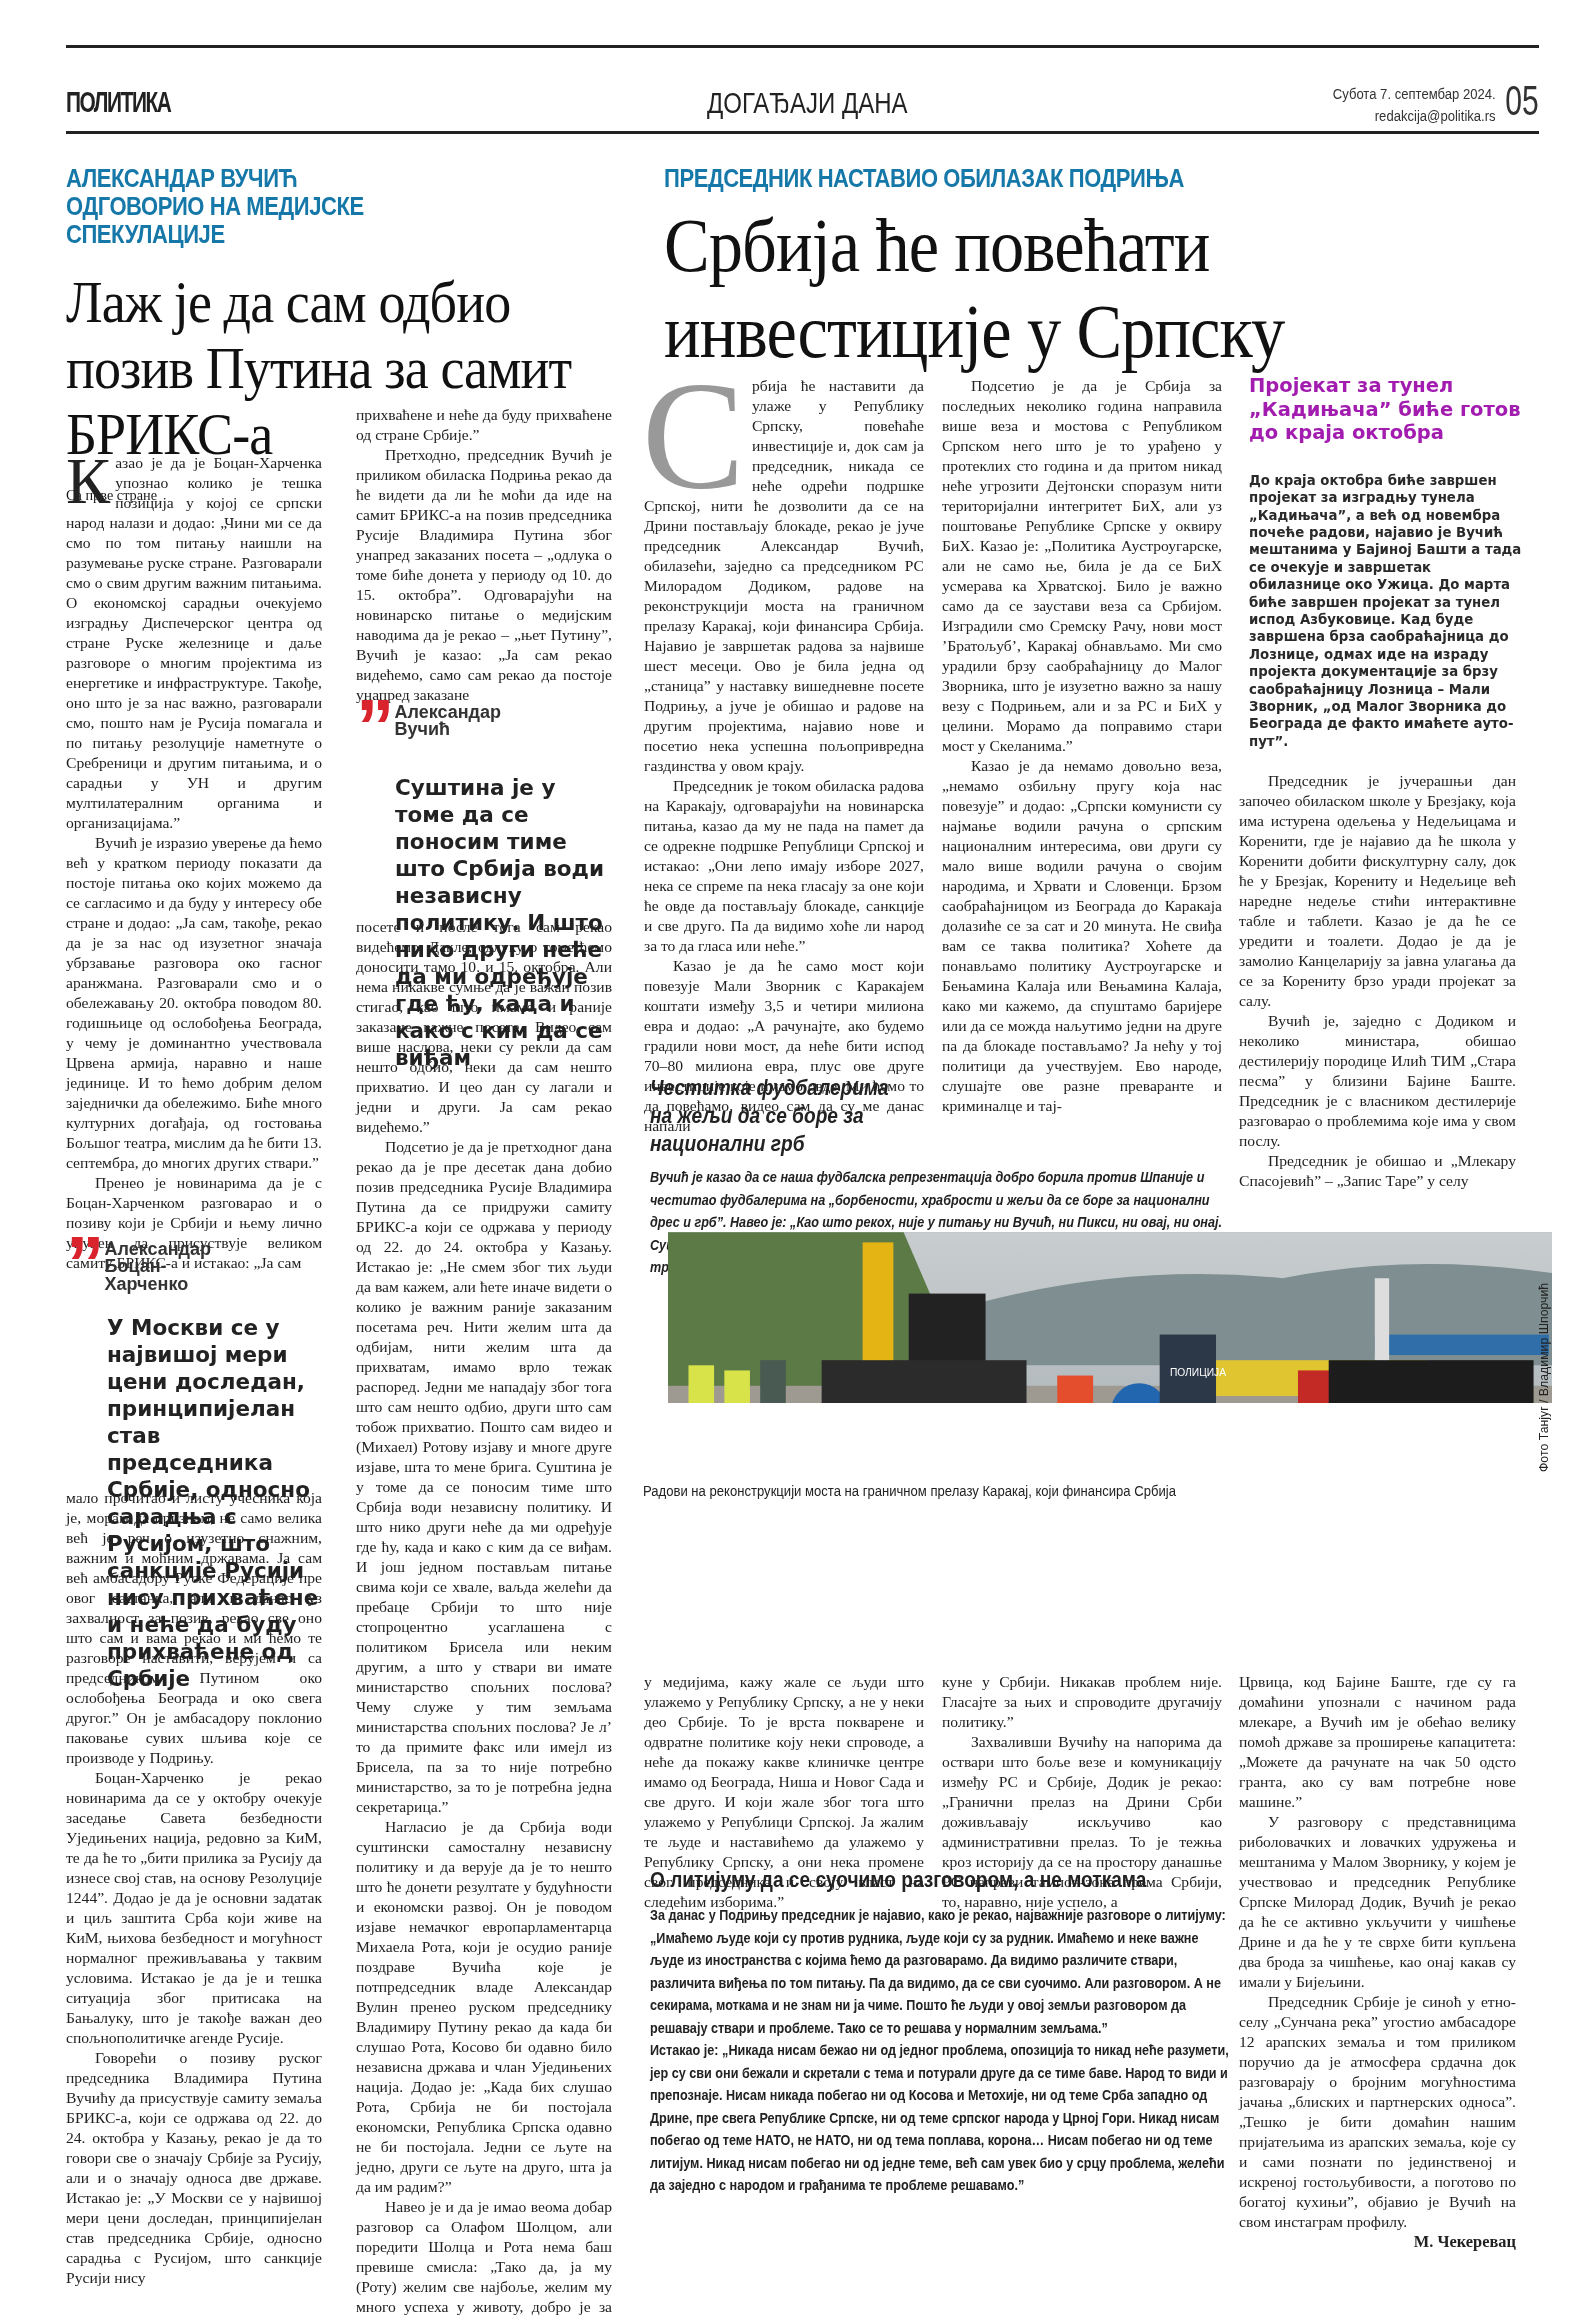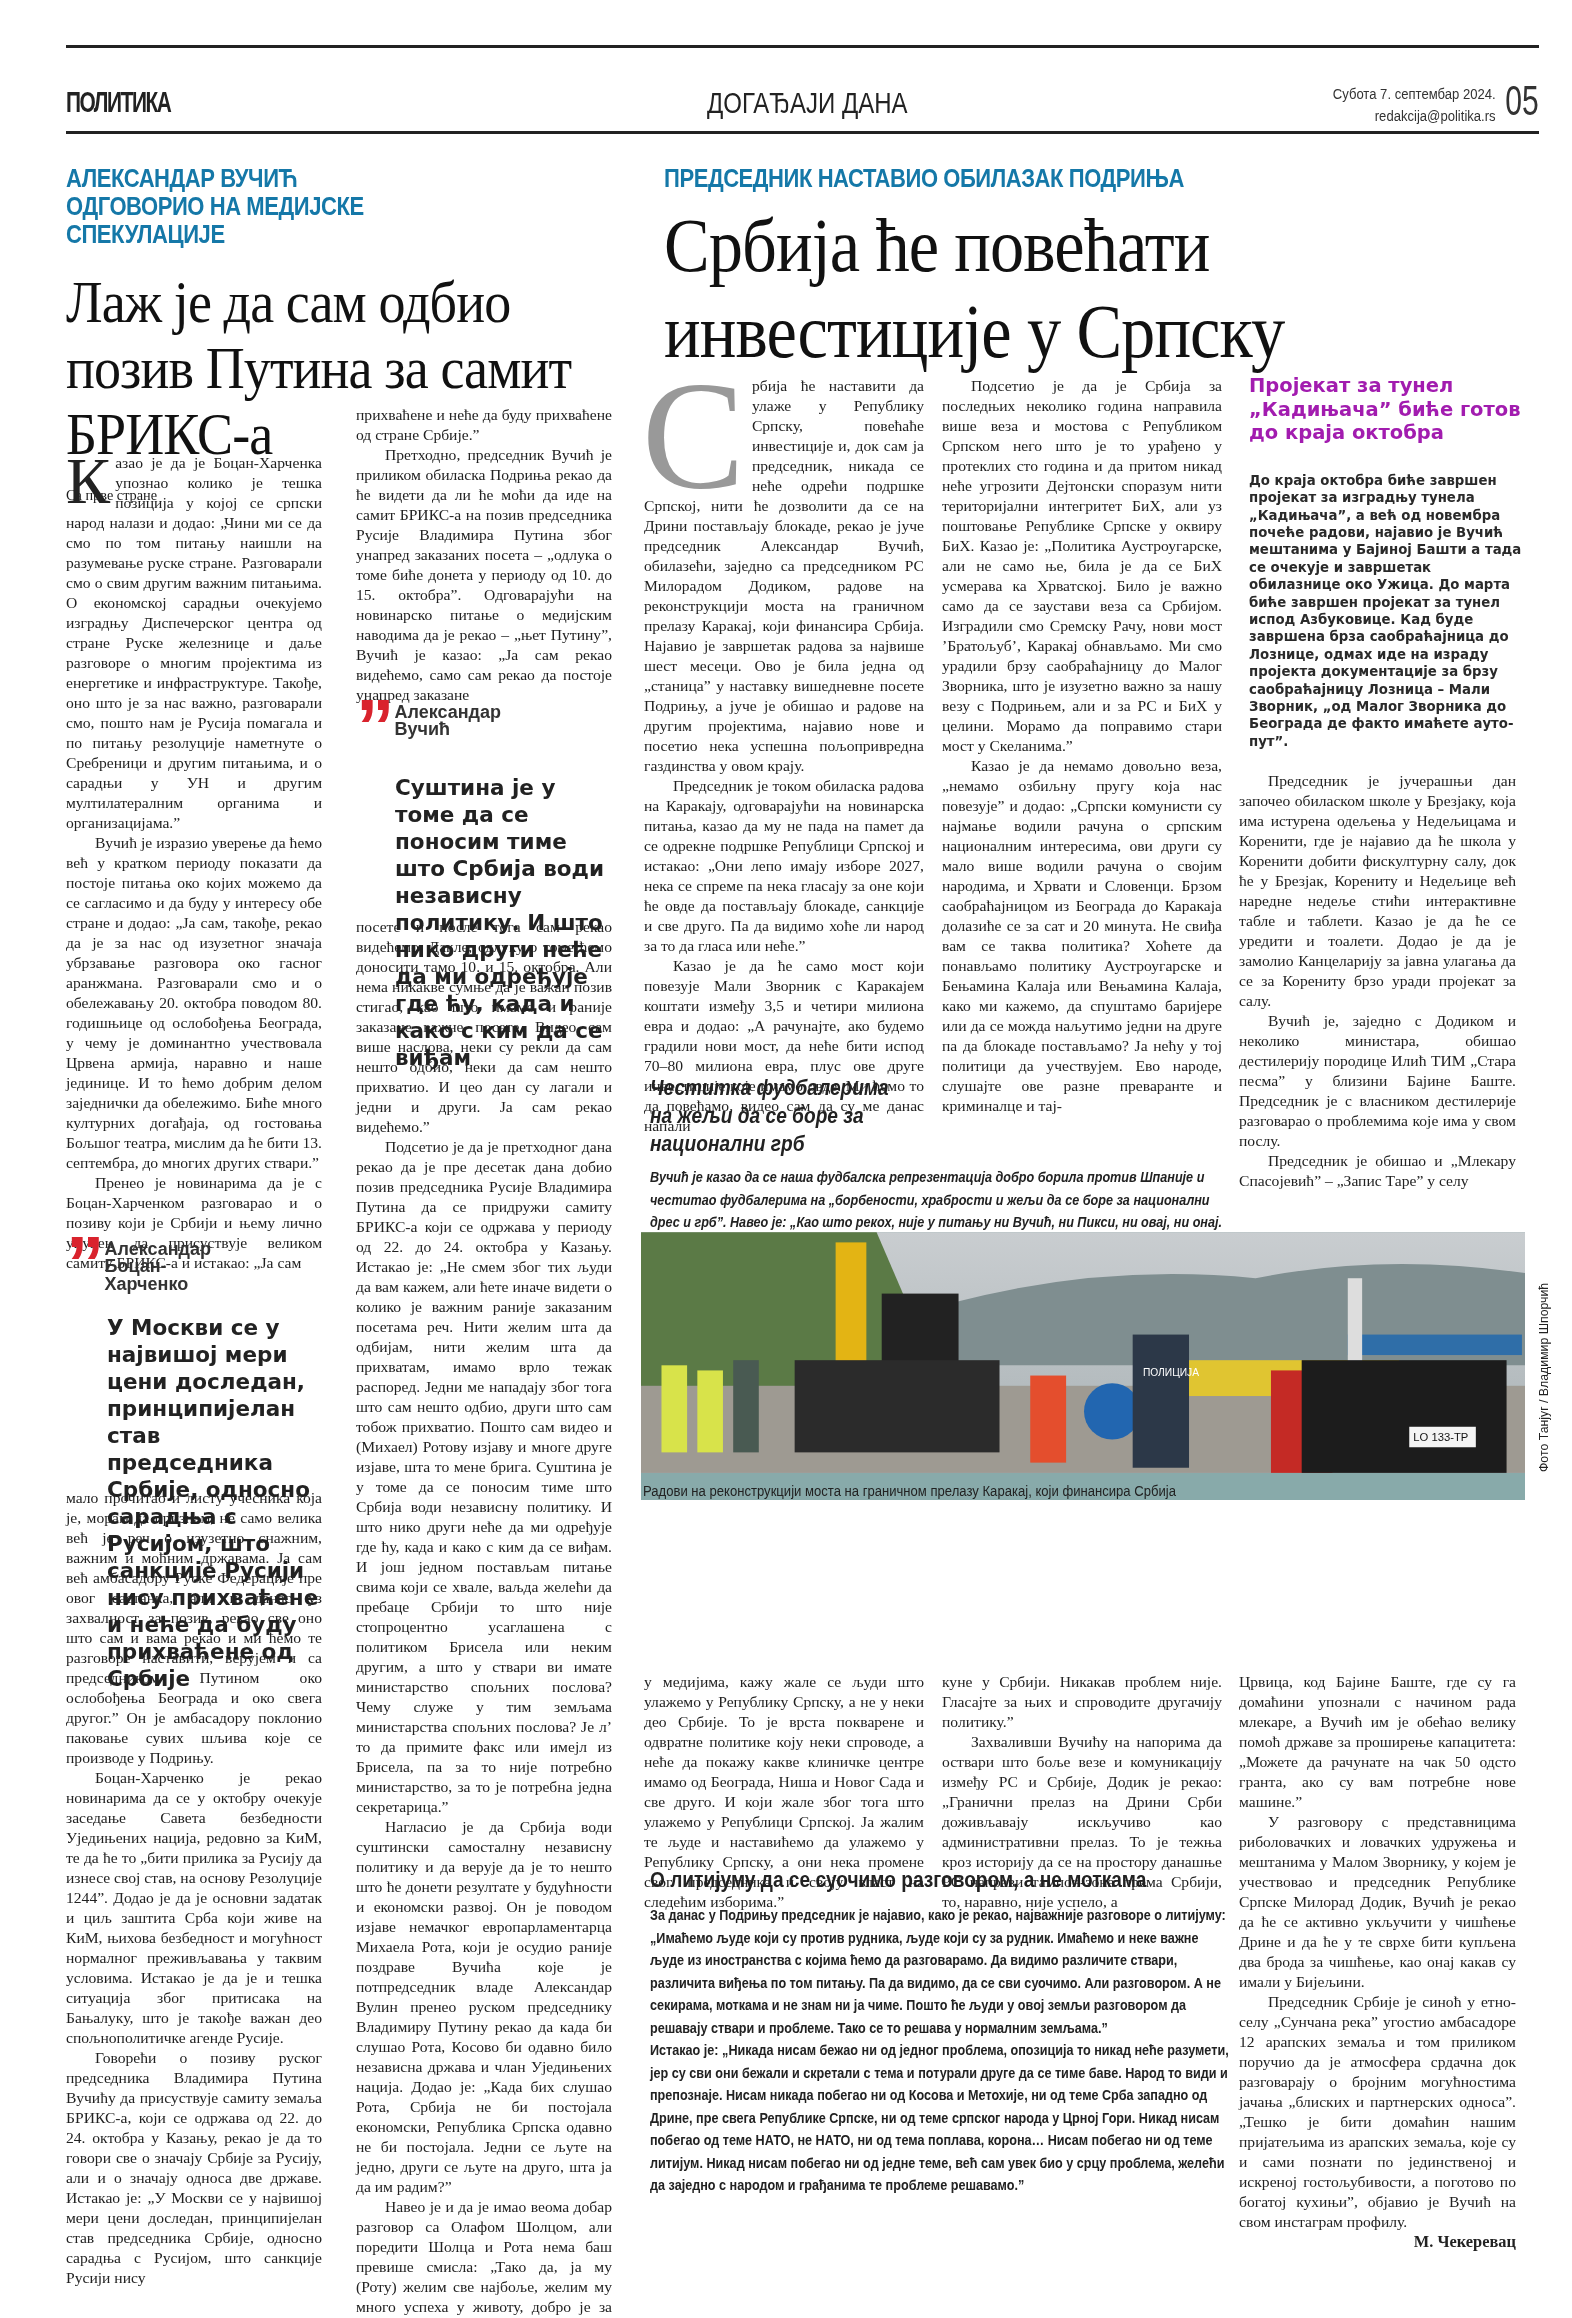--- a/index.html
+++ b/index.html
@@ -114,21 +114,21 @@
   <p>Председник је јучерашњи дан започео обиласком школе у Брезјаку, која има истурена одељења у Недељицама и Коренити, где је најавио да ће школа у Коренити добити фискултурну салу, док ће у Брезјак, Корениту и Недељице већ наредне недеље стићи интерактивне табле и таблети. Казао је да ће се уредити и тоалети. Додао је да је замолио Канцеларију за јавна улагања да се за Корениту брзо уради пројекат за салу.</p>
   <p>Вучић је, заједно с Додиком и неколико министара, обишао дестилерију породице Илић ТИМ „Стара песма” у близини Бајине Баште. Председник је с власником дестилерије разговарао о проблемима које има у свом послу.</p>
   <p>Председник је обишао и „Млекару Спасојевић” – „Запис Таре” у селу</p>
 </div>
 
 <div class="abs" style="left:650px;top:1074px;width:589px;font-style:italic;">
   <div class="box-title" style="width:307px;">Честитка фудбалерима на жељи да се боре за национални грб</div>
   <div class="box-body" style="margin-top:8.2px;width:707px;">Вучић је казао да се наша фудбалска репрезентација добро борила против Шпаније и честитао фудбалерима на „борбености, храбрости и жељи да се боре за национални дрес и грб”. Навео је: „Као што рекох, није у питању ни Вучић, ни Пикси, ни овај, ни онај. Суштина је у томе да се борите за своју земљу, за свој грб, за своју заставу, а не да тражите разлоге да то не чините.”</div>
 </div>
 
-<div class="abs photo" style="left:641px;top:1232px;width:884px;height:268px;">
+<div class="abs photo" style="left:668px;top:1232px;width:884px;height:171px;">
   <svg width="884" height="241" viewBox="0 0 1726 470">
     <defs>
       <linearGradient id="sky" x1="0" y1="0" x2="0" y2="1">
           <stop offset="0" stop-color="#c9cdd0"></stop>
           <stop offset="1" stop-color="#a9b2b5"></stop>
         </linearGradient>
     </defs>
     <rect width="1726" height="470" fill="url(#sky)"></rect>
     <path d="M600 140 Q900 60 1200 90 Q1450 40 1726 80 L1726 260 L600 260Z" fill="#7f8e90"></path>
     <path d="M0 0 L460 0 L520 140 L560 300 L0 330Z" fill="#5b7a46"></path>

